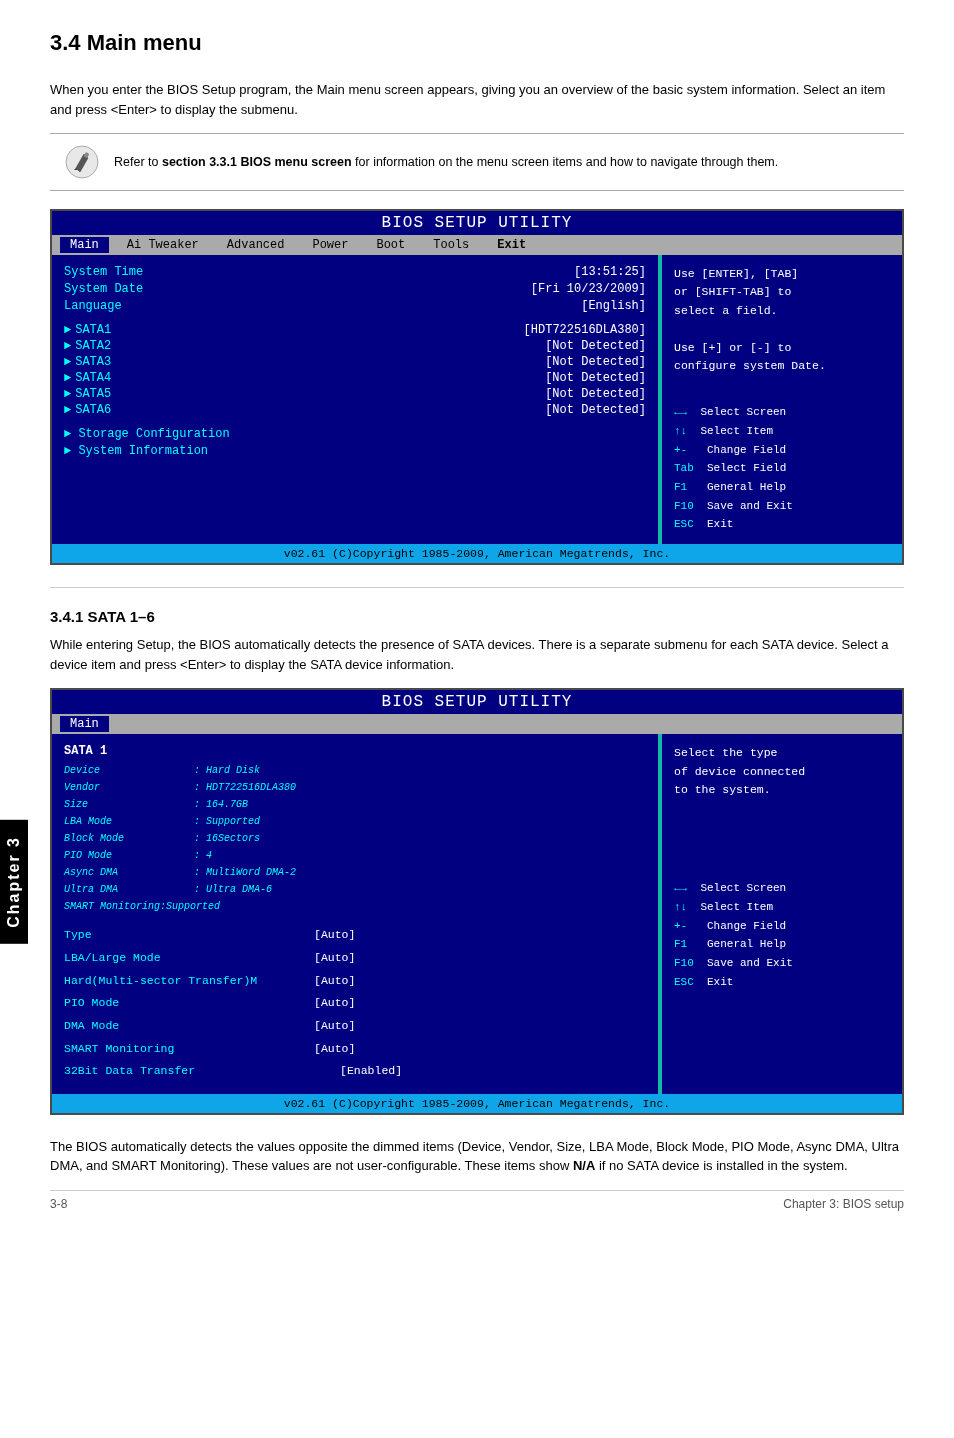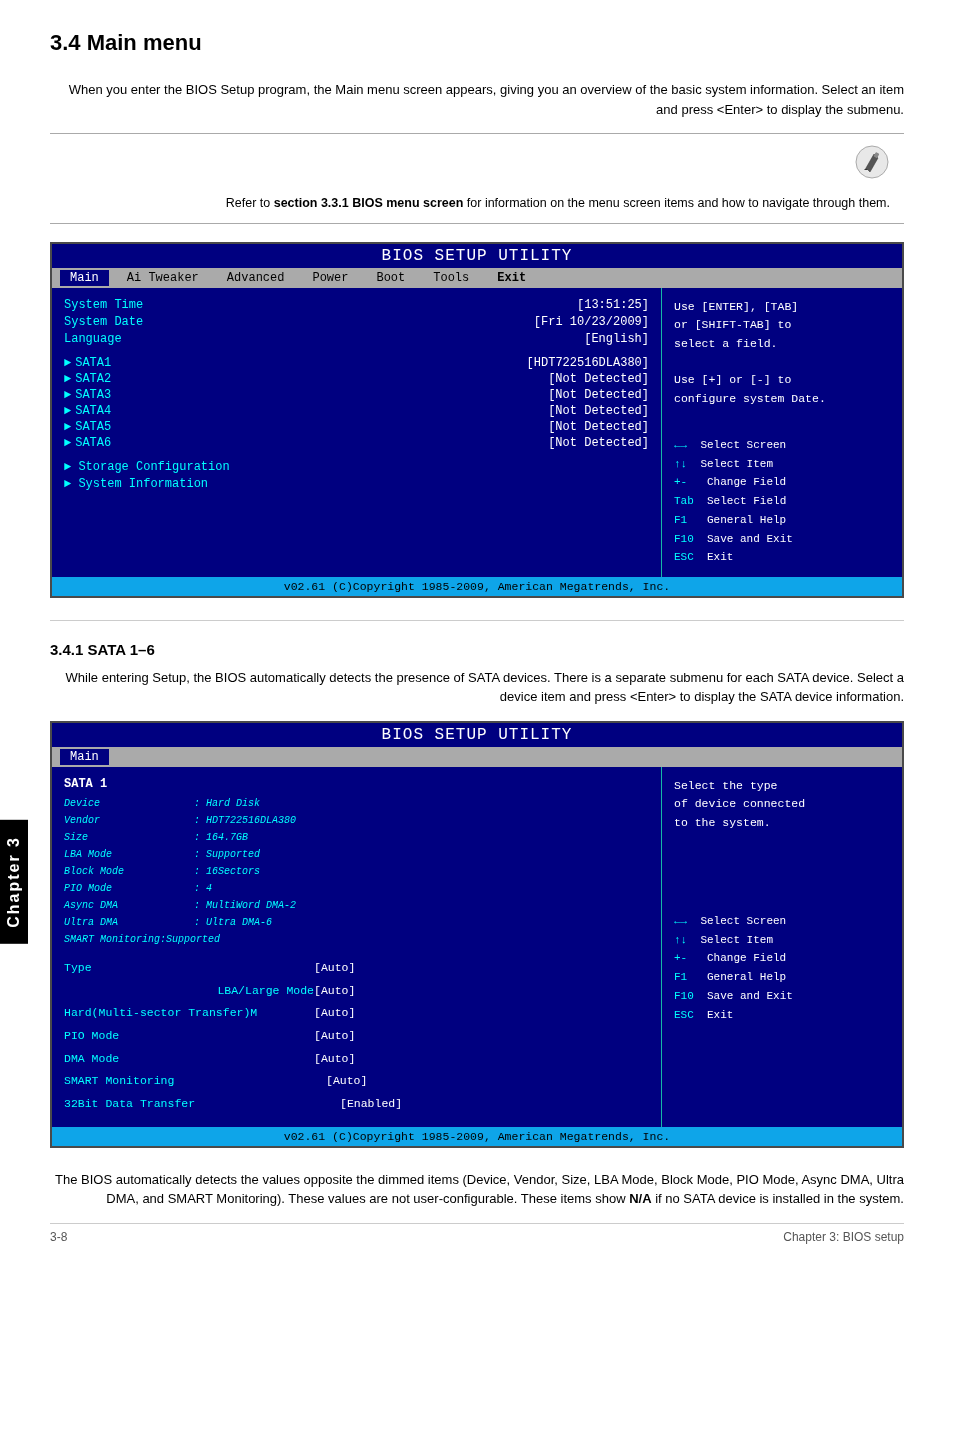--- a/index.html
+++ b/index.html
@@ -23,32 +23,30 @@
     }
     .section-subheading {
       font-size: 15px;
       font-weight: bold;
       margin-bottom: 10px;
     }
     .section-text {
       font-size: 13px;
       line-height: 1.5;
       margin-bottom: 14px;
-      text-align: right;
     }
     
     .note-box {
       border-top: 1px solid #aaa;
       border-bottom: 1px solid #aaa;
       padding: 10px 14px;
       display: flex;
-      align-items: flex-end;
+      align-items: center;
       gap: 14px;
       margin-bottom: 18px;
-      flex-direction: column;
     }
     .note-icon {
       width: 36px;
       height: 36px;
       flex-shrink: 0;
     }
     .note-text {
       font-size: 12.5px;
       line-height: 1.5;
     }
@@ -94,21 +92,21 @@
     .bios-body {
       display: flex;
       background: #000080;
       color: #fff;
       font-family: 'Courier New', Courier, monospace;
       font-size: 12px;
     }
     .bios-left {
       flex: 1;
       padding: 10px 12px;
-      border-right: 1px solid #14b8a6;
+      border-right: 4px solid #14b8a6;
     }
     .bios-right {
       width: 240px;
       padding: 10px 12px;
       font-size: 11.5px;
       line-height: 1.6;
     }
     .bios-item-group {
       margin-bottom: 10px;
     }
@@ -358,37 +356,37 @@
           <div><span style="display:inline-block;width:130px;">Async DMA</span><span>: MultiWord DMA-2</span></div>
           <div><span style="display:inline-block;width:130px;">Ultra DMA</span><span>: Ultra DMA-6</span></div>
           <div><span style="display:inline-block;">SMART Monitoring:Supported</span></div>
         </div>
 
         <div class="bios-config-items">
           <div style="display:flex; margin-bottom:2px;">
             <span style="display:inline-block;width:250px;">Type</span>
             <span class="bios-config-value">[Auto]</span>
           </div>
-          <div style="display:flex; margin-bottom:2px;text-align:right;">
+          <div style="display:flex; margin-bottom:2px;">
             <span style="display:inline-block;width:250px;">LBA/Large Mode</span>
             <span class="bios-config-value">[Auto]</span>
           </div>
           <div style="display:flex; margin-bottom:2px;">
             <span style="display:inline-block;width:250px;">Hard(Multi-sector Transfer)M</span>
             <span class="bios-config-value">[Auto]</span>
           </div>
           <div style="display:flex; margin-bottom:2px;">
             <span style="display:inline-block;width:250px;">PIO Mode</span>
             <span class="bios-config-value">[Auto]</span>
           </div>
           <div style="display:flex; margin-bottom:2px;">
             <span style="display:inline-block;width:250px;">DMA Mode</span>
             <span class="bios-config-value">[Auto]</span>
           </div>
-          <div style="display:flex; margin-bottom:2px;gap:12px;">
+          <div style="display:flex; margin-bottom:2px;">
             <span style="display:inline-block;width:250px;">SMART Monitoring</span>
             <span class="bios-config-value">[Auto]</span>
           </div>
           <div style="display:flex; margin-bottom:2px;gap:26px;">
             <span style="display:inline-block;width:250px;">32Bit Data Transfer</span>
             <span class="bios-config-value">[Enabled]</span>
           </div>
         </div>
       </div>
 

